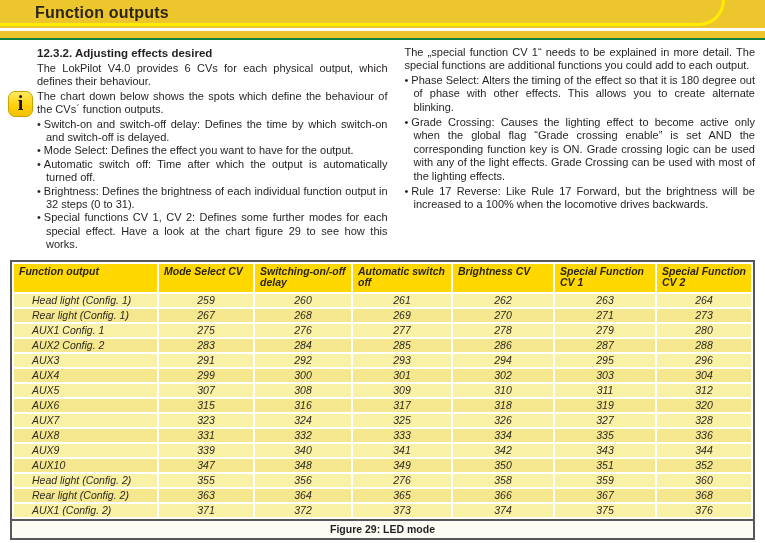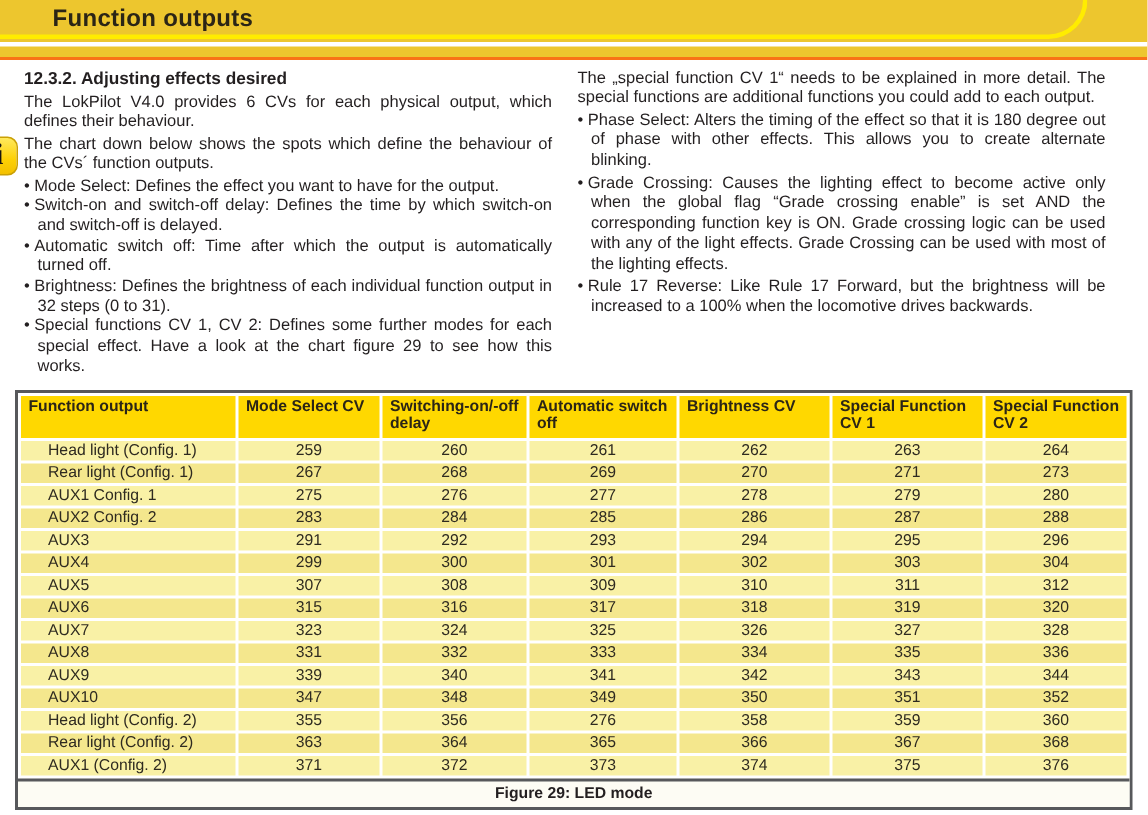--- a/index.html
+++ b/index.html
@@ -4,35 +4,35 @@
 <style>
   * { box-sizing: border-box; margin: 0; padding: 0; }
   html, body {
     width: 765px; height: 543px; overflow: hidden;
     background: #ffffff;
     font-family: "Liberation Sans", sans-serif;
     color: #231f20;
   }
 
   
-  .banner { position: relative; height: 40px; overflow: hidden; background:#f97316; }
+  .banner { position: relative; height: 40px; overflow: hidden; background:#15803d; }
   .banner .gold-bar { position: absolute; top: 0; left: 0; right: 0; height: 38px; background: #edc62e; z-index: 1; }
   .banner .white-line { position: absolute; top: 28px; left: 0; right: 0; height: 3px; background: #ffffff; z-index: 2; }
   .banner .tab-outline {
     position: absolute; top: -24px; left: -8px; width: 733px; height: 50px;
     border: 0 solid #ffec00; border-right-width: 3px; border-bottom-width: 3px;
     border-bottom-right-radius: 26px; z-index: 3;
   }
   .banner h1 {
     position: absolute; left: 35px; top: 4px; z-index: 4;
     font-size: 16px; font-weight: bold; color: #2b2516; letter-spacing: 0.2px;
   }
 
   
-  .columns { display: flex; gap: 17px; padding: 6px 10px 0 16px; }
+  .columns { display: flex; gap: 17px; padding: 6px 10px 0 37px; }
   .col { width: 352px; font-size: 11px; line-height: 13.4px; text-align: justify; }
   .col h2 { font-size: 11.5px; line-height: 14px; margin-bottom: 2px; text-align: left; }
   .col p { margin-bottom: 1px; }
 
   .info-row { position: relative; }
   .info-icon {
     position: absolute; left: -29px; top: 1px; width: 25px; height: 26px;
     background: linear-gradient(180deg, #ffe95e 0%, #fdd004 60%, #f3c000 100%);
     border-radius: 7px; border: 1px solid #caa005;
     display: flex; align-items: center; justify-content: center; z-index: 1;
@@ -42,21 +42,21 @@
     font-size: 20px; line-height: 20px; color: #171310; transform: translateY(-1px);
   }
 
   ul.bullets { list-style: none; }
   ul.bullets li { padding-left: 9px; text-indent: -9px; text-align: justify; }
   ul.bullets li::before { content: "\2022"; margin-right: 3px; }
   .col.right ul.bullets li { margin-bottom: 2px; }
 
   
   .table-wrap { width: 745px; margin: 8px 0 0 10px; border: 2px solid #57585b; }
-  table.cv { width: 100%; border-collapse: separate; border-spacing: 2px; background: #ffffff; table-layout: fixed; }
+  table.cv { width: 100%; border-collapse: separate; border-spacing: 2px; background: #ffffff; table-layout: fixed; font-style: italic; }
   col.c1 { width: 143px; }
   col.c2 { width: 94px; } col.c3 { width: 96px; } col.c4 { width: 98px; }
   col.c5 { width: 100px; } col.c6 { width: 100px; } col.c7 { width: auto; }
   table.cv th {
     background: #ffd800; text-align: left; vertical-align: top;
     font-size: 10.5px; line-height: 11.5px; font-weight: bold;
     padding: 2px 3px 3px 5px; color: #2b2516;
   }
   table.cv td {
     font-size: 10.5px; line-height: 10px; padding: 1.5px 3px;
@@ -84,22 +84,22 @@
   <section class="col left">
     <h2>12.3.2. Adjusting effects desired</h2>
     <p>The LokPilot V4.0 provides 6 CVs for each physical output, which defines their behaviour.</p>
     <div class="info-row">
       <div class="info-icon">
         <span>i</span>
       </div>
       <p>The chart down below shows the spots which define the behaviour of the CVs´ function outputs.</p>
     </div>
     <ul class="bullets" id="left-bullets">
+        <li>Switch-on and switch-off delay: Defines the time by which switch-on and switch-off is delayed.</li>
         <li>Mode Select: Defines the effect you want to have for the output.</li>
-        <li>Switch-on and switch-off delay: Defines the time by which switch-on and switch-off is delayed.</li>
         <li>Automatic switch off: Time after which the output is automatically turned off.</li>
         <li>Brightness: Defines the brightness of each individual function output in 32 steps (0 to 31).</li>
         <li>Special functions CV 1, CV 2: Defines some further modes for each special effect. Have a look at the chart figure 29 to see how this works.</li>
       </ul>
   </section>
 
   <section class="col right">
     <p>The „special function CV 1“ needs to be explained in more detail. The special functions are additional functions you could add to each output.</p>
     <ul class="bullets" id="right-bullets">
         <li>Phase Select: Alters the timing of the effect so that it is 180 degree out of phase with other effects. This allows you to create alternate blinking.</li>

